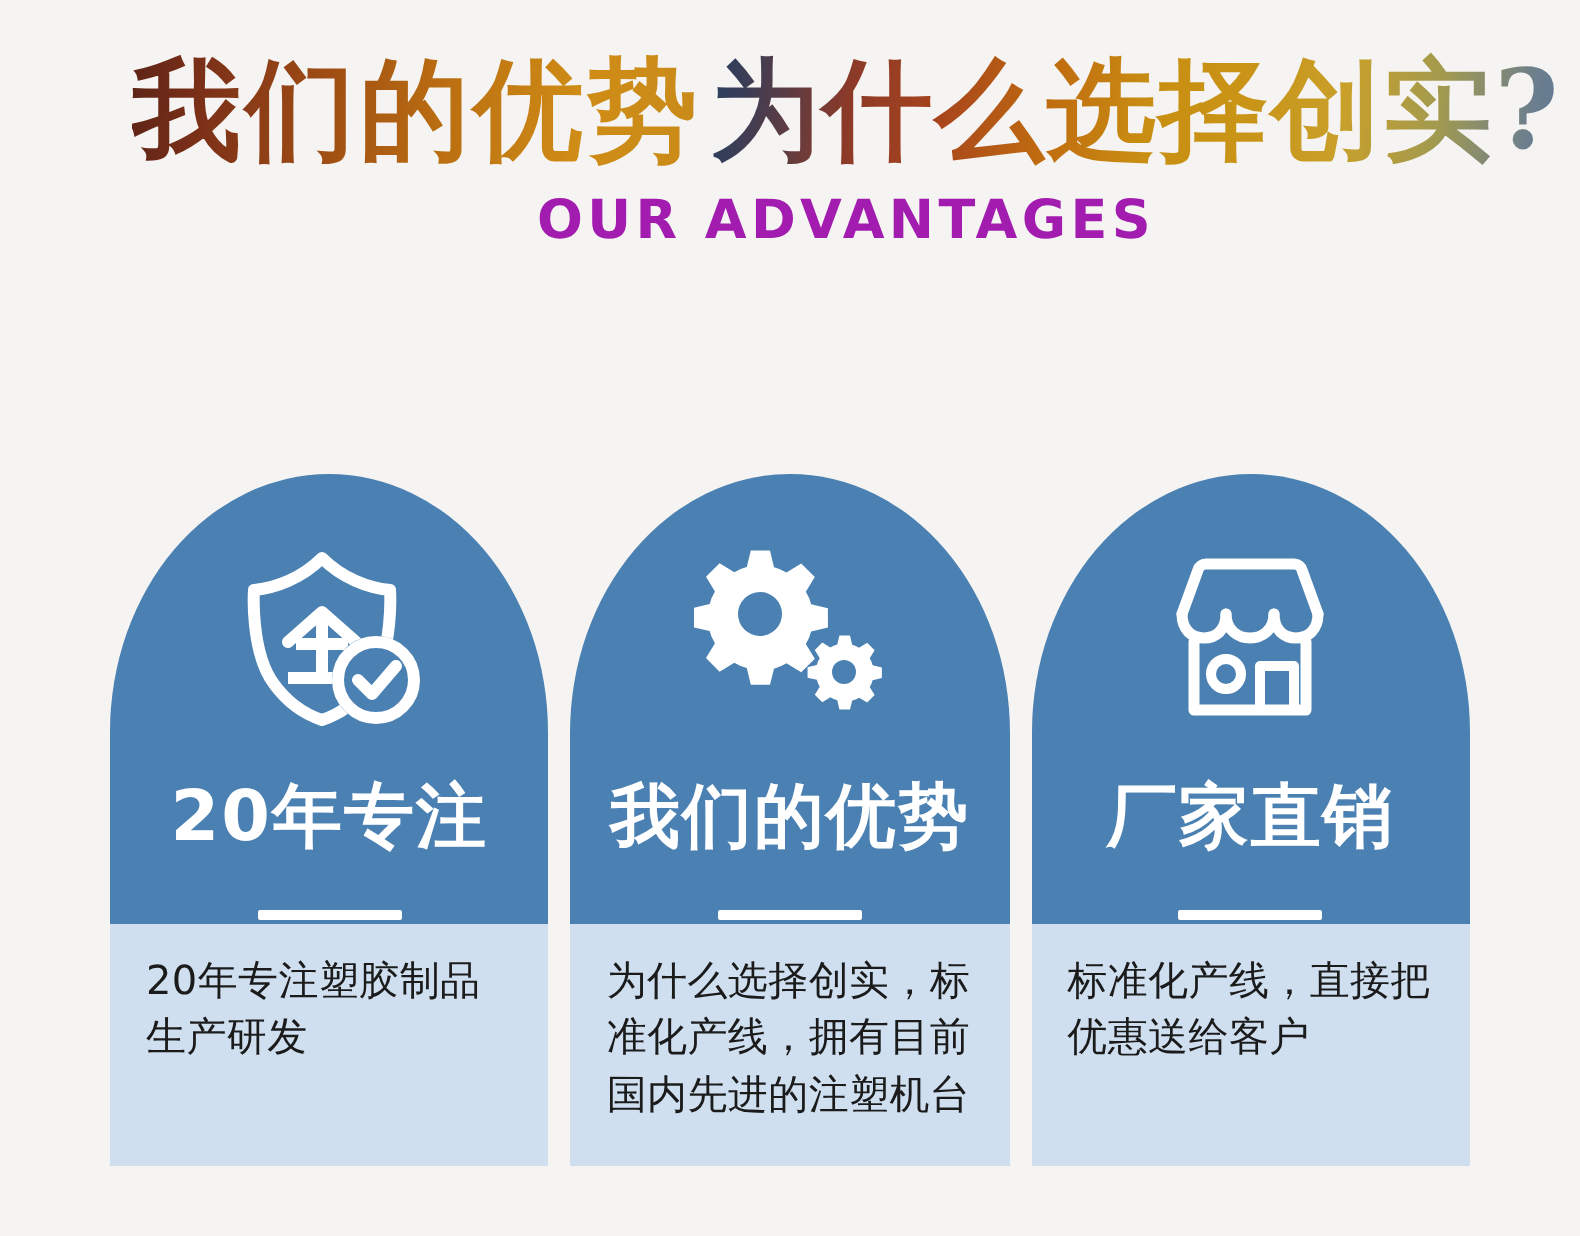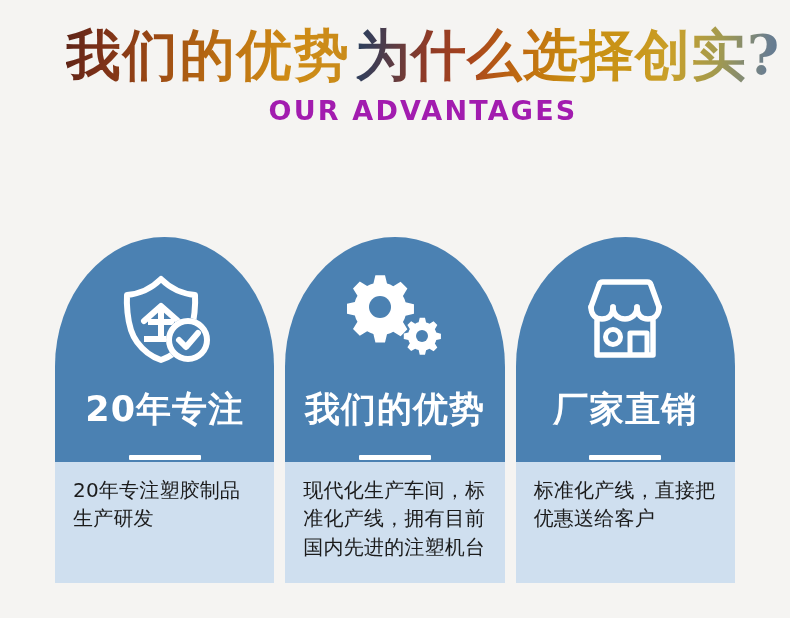--- a/index.html
+++ b/index.html
@@ -180,21 +180,21 @@
           <circle cx="33" cy="33" r="11" fill="#4B81B2"></circle>
           <g fill="#FFFFFF">
             <path d="M38 4 h12 l2.5 10.5 a26 26 0 0 1 7.8 3.3 l9.2-5.6 8.5 8.5 -5.6 9.2 a26 26 0 0 1 3.3 7.8 l10.5 2.5 v12 l-10.5 2.5 a26 26 0 0 1 -3.3 7.8 l5.6 9.2 -8.5 8.5 -9.2-5.6 a26 26 0 0 1 -7.8 3.3 L50 88 H38 l-2.5-10.5 a26 26 0 0 1 -7.8-3.3 l-9.2 5.6 -8.5-8.5 5.6-9.2 a26 26 0 0 1 -3.3-7.8 L1.8 52 V40 l10.5-2.5 a26 26 0 0 1 3.3-7.8 l-5.6-9.2 8.5-8.5 9.2 5.6 a26 26 0 0 1 7.8-3.3 Z" transform="translate(56,42) scale(0.44)"></path>
           </g>
           <circle cx="75" cy="62" r="6" fill="#4B81B2"></circle>
         </svg>
       </div>
       <div class="card-title">我们的优势</div>
       <div class="card-underline"></div>
     </div>
-    <div class="card-desc">现代化生产车间，标准化产线，拥有目前国内先进的注塑机台</div>
+    <div class="card-desc">为什么选择创实，标准化产线，拥有目前国内先进的注塑机台</div>
   </div>
 
   <div class="card">
     <div class="card-top">
       <div class="card-icon">
         <svg width="100" height="86" viewBox="0 0 100 86" aria-hidden="true">
           <path d="M16 30 L24 8 A4 4 0 0 1 28 5 L72 5 A4 4 0 0 1 76 8 L84 30" fill="none" stroke="#FFFFFF" stroke-width="5.5" stroke-linejoin="round" stroke-linecap="round"></path>
           <path d="M16 30 C16 38 21 42 27 42 C33 42 38 38 38 30" fill="none" stroke="#FFFFFF" stroke-width="5.5" stroke-linejoin="round" stroke-linecap="round"></path>
           <path d="M38 30 C38 38 44 42 50 42 C56 42 62 38 62 30" fill="none" stroke="#FFFFFF" stroke-width="5.5" stroke-linejoin="round" stroke-linecap="round"></path>
           <path d="M62 30 C62 38 67 42 73 42 C79 42 84 38 84 30" fill="none" stroke="#FFFFFF" stroke-width="5.5" stroke-linejoin="round" stroke-linecap="round"></path>

